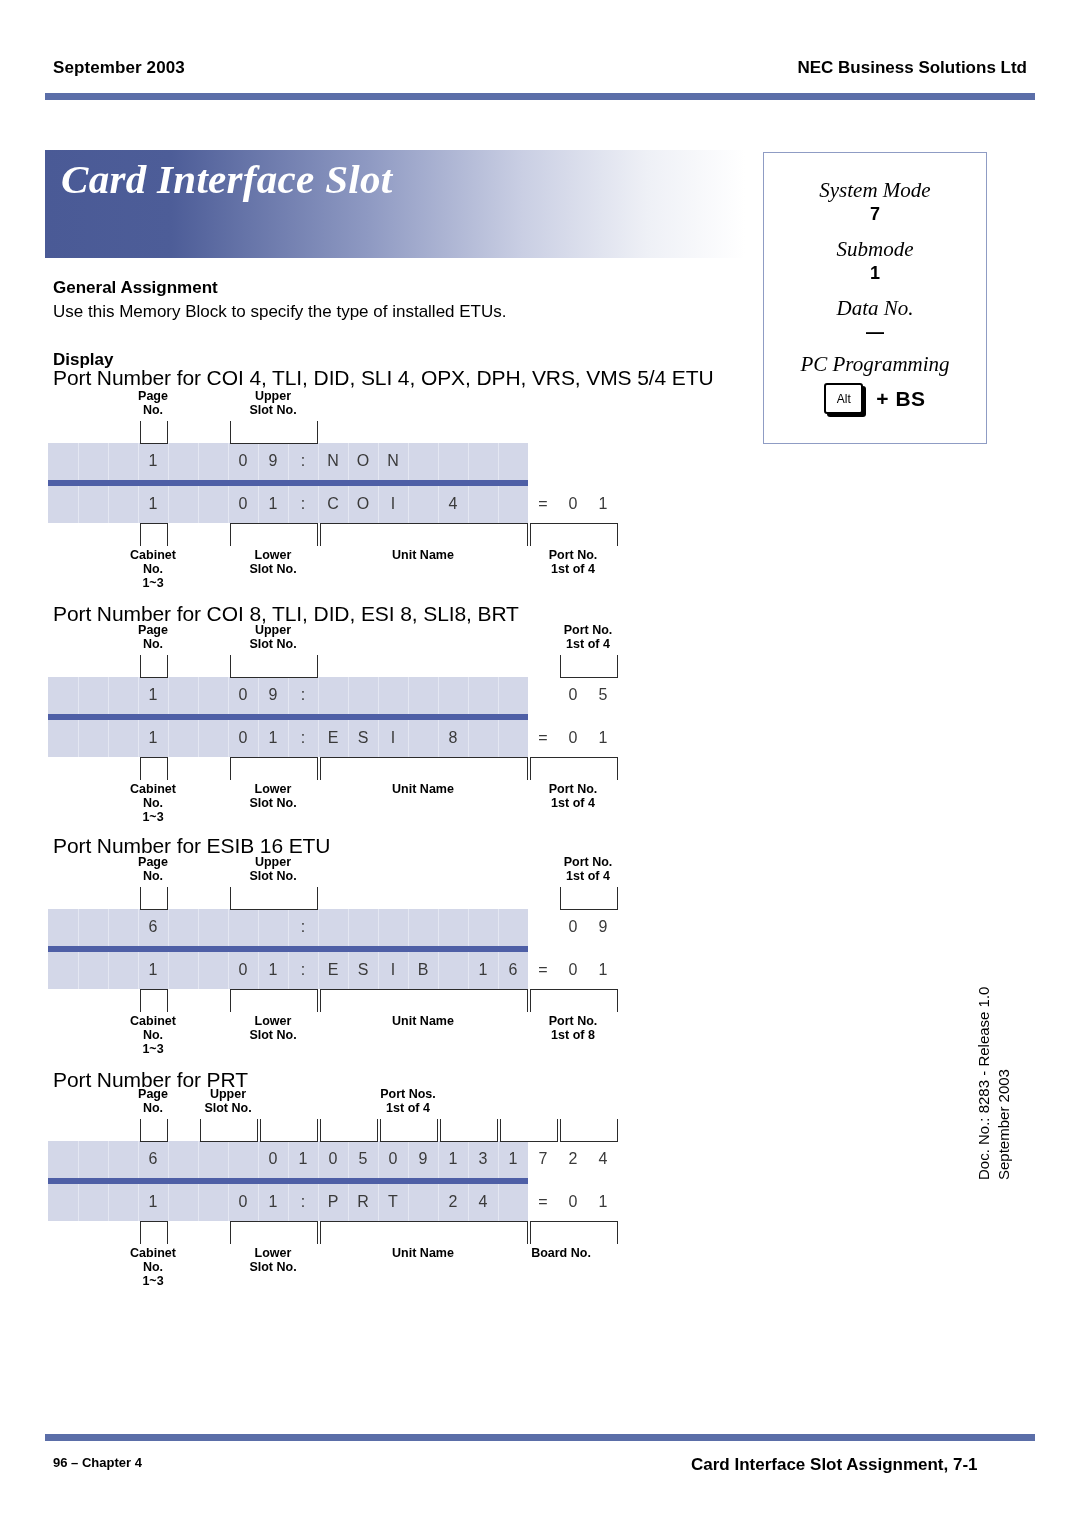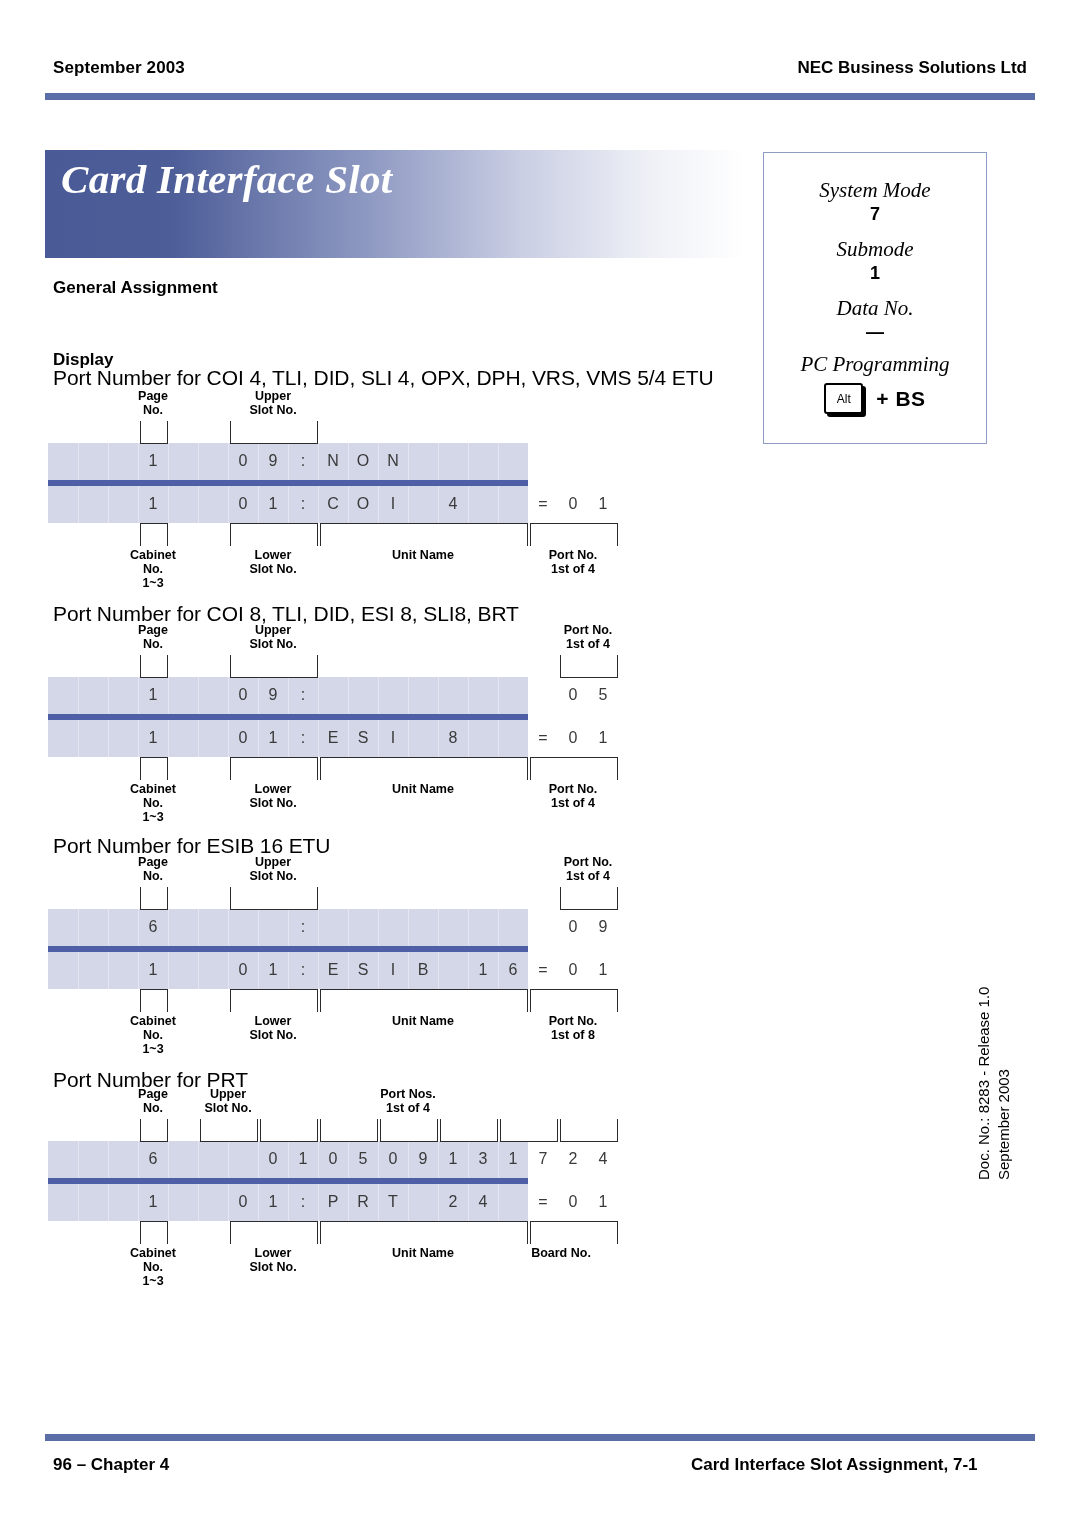--- a/index.html
+++ b/index.html
@@ -15,21 +15,21 @@
 
   
   .rh{position:absolute;top:58px;left:53px;right:53px;height:22px;}
   .rh .left{position:absolute;left:0;top:0;font-size:17px;font-weight:600;letter-spacing:.1px;}
   .rh .right{position:absolute;right:0;top:0;font-size:17px;font-weight:700;}
   .rule-top{position:absolute;left:45px;right:45px;top:93px;height:7px;background:#5b6ea8;}
   .rule-bot{position:absolute;left:45px;right:45px;top:1434px;height:7px;background:#5b6ea8;}
 
   
   .rf{position:absolute;top:1455px;left:53px;right:53px;height:22px;}
-  .rf .left{position:absolute;left:0;top:0;font-size:17px;font-weight:700;}
+  .rf .left{position:absolute;left:0;top:0;font-size:13px;font-weight:700;}
   .rf .right{position:absolute;left:638px;top:0;font-size:17px;font-weight:700;}
 
   
   .banner{
     position:absolute;left:45px;top:150px;width:700px;height:108px;
     background:linear-gradient(to right,#4a5a96 0%,#4d5d98 18%,#8e99c2 46%,#c9cee3 68%,#eef0f6 86%,#ffffff 100%);
   }
   .banner h1{
     margin:0;position:absolute;left:16px;top:4px;
     font-family:"Liberation Serif",serif;
@@ -107,20 +107,21 @@
     <div class="ital r3">Data No.</div>
     <div class="dash">—</div>
     <div class="ital r4">PC Programming</div>
     <div class="pcrow">
       <span class="keycap">Alt</span>
       <span class="pcplus">+ BS</span>
     </div>
   </div>
 
   <div class="h3" style="left:53px;top:278px;">General Assignment</div>
+  <div class="body" style="left:53px;top:302px;">Use this Memory Block to specify the type of installed ETUs.</div>
 
   <div class="h3" style="left:53px;top:350px;">Display</div>
 
   <div id="diagrams">
       <div class="sect-title" style="left: 53px; top: 366px;">Port Number for COI 4, TLI, DID, SLI 4, OPX, DPH, VRS, VMS 5/4 ETU</div>
       <div class="lcd" style="left: 48px; top: 443px; width: 480px; height: 80px;">
         <div class="sep" style="left: 30px;"></div>
         <div class="sep" style="left: 60px;"></div>
         <div class="sep" style="left: 90px;"></div>
         <div class="sep" style="left: 120px;"></div>

